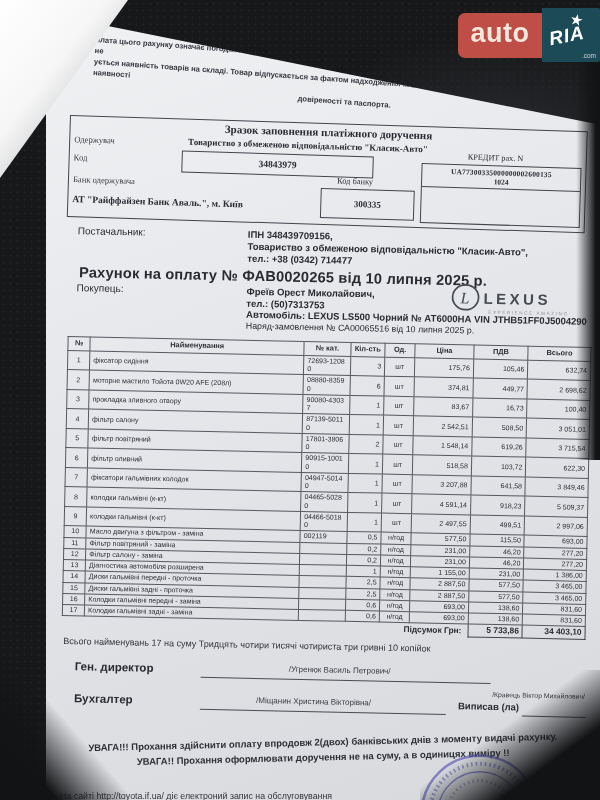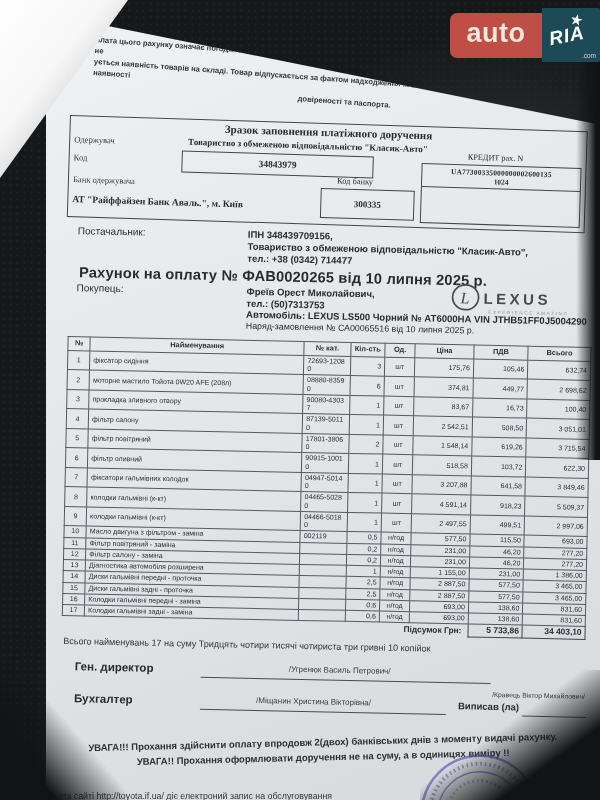--- a/index.html
+++ b/index.html
@@ -79,21 +79,21 @@
   .stamp{position:absolute;left:292px;top:488px;pointer-events:none;}
 
   
   .fold{position:absolute;left:0;top:0;width:128px;height:178px;z-index:6;
     background:linear-gradient(128deg,#ffffff 0%,#f6f6f6 40%,#d9dadc 58%,#a9adb1 66%,#7e858a 70%,rgba(0,0,0,0) 71%);
     clip-path:polygon(0 0,100% 0,0 100%);
     filter:drop-shadow(4px 4px 5px rgba(0,0,0,.5));}
 
   
   .ria-badge{position:absolute;top:7px;right:0;z-index:7;display:flex;align-items:center;height:56px;}
-  .ria-auto{width:92px;height:45px;background:#bf4f46;border-radius:7px 0 0 7px;display:flex;align-items:center;justify-content:center;}
+  .ria-auto{width:84px;height:45px;background:#bf4f46;border-radius:7px 0 0 7px;display:flex;align-items:center;justify-content:center;}
   .ria-auto span{color:#f3e8dc;font-size:27px;font-weight:bold;letter-spacing:.5px;margin-top:-3px;}
   .ria-box{width:58px;height:54px;background:#1c4a57;position:relative;border-radius:0 2px 2px 0;}
   .ria-star{position:absolute;top:3px;left:28px;color:#fff;font-size:15px;transform:rotate(12deg);}
   .ria-text{position:absolute;top:17px;left:7px;color:#fff;font-weight:bold;font-style:italic;font-size:19px;transform:rotate(-11deg);letter-spacing:1px;}
   .ria-com{position:absolute;bottom:3px;right:4px;color:#cdd6d8;font-size:6.5px;}
 
   
   .edge{position:absolute;z-index:5;pointer-events:none;}
   .edge.br{right:0;bottom:0;width:180px;height:130px;background:linear-gradient(to top left,#121315 28%,rgba(18,19,21,0) 55%);}
   .edge.bl{left:0;bottom:0;width:130px;height:150px;background:linear-gradient(to top right,#121315 22%,rgba(18,19,21,0) 52%);}

